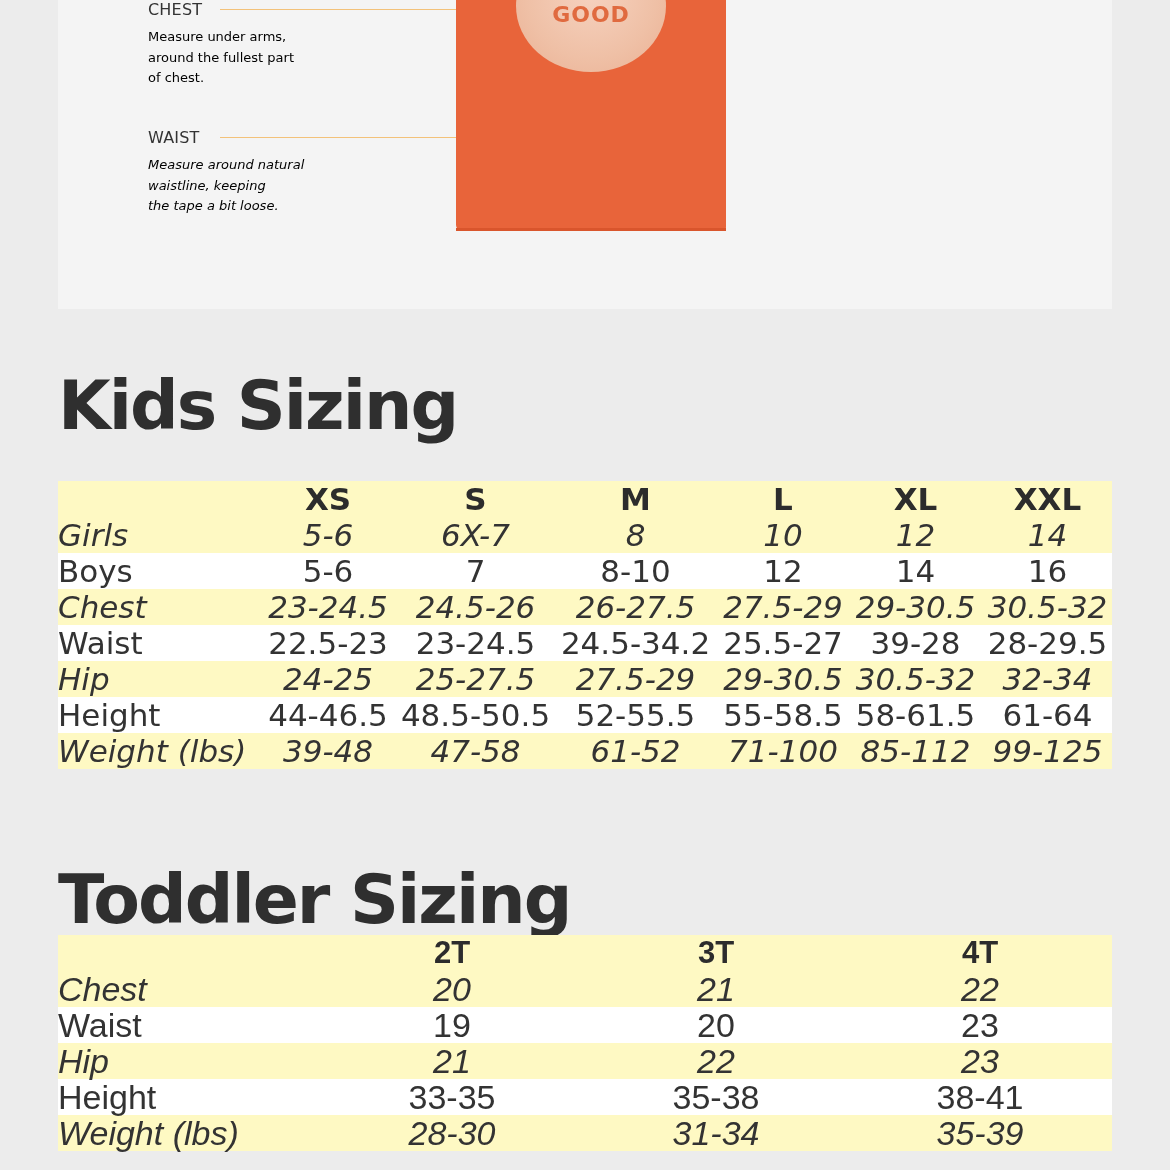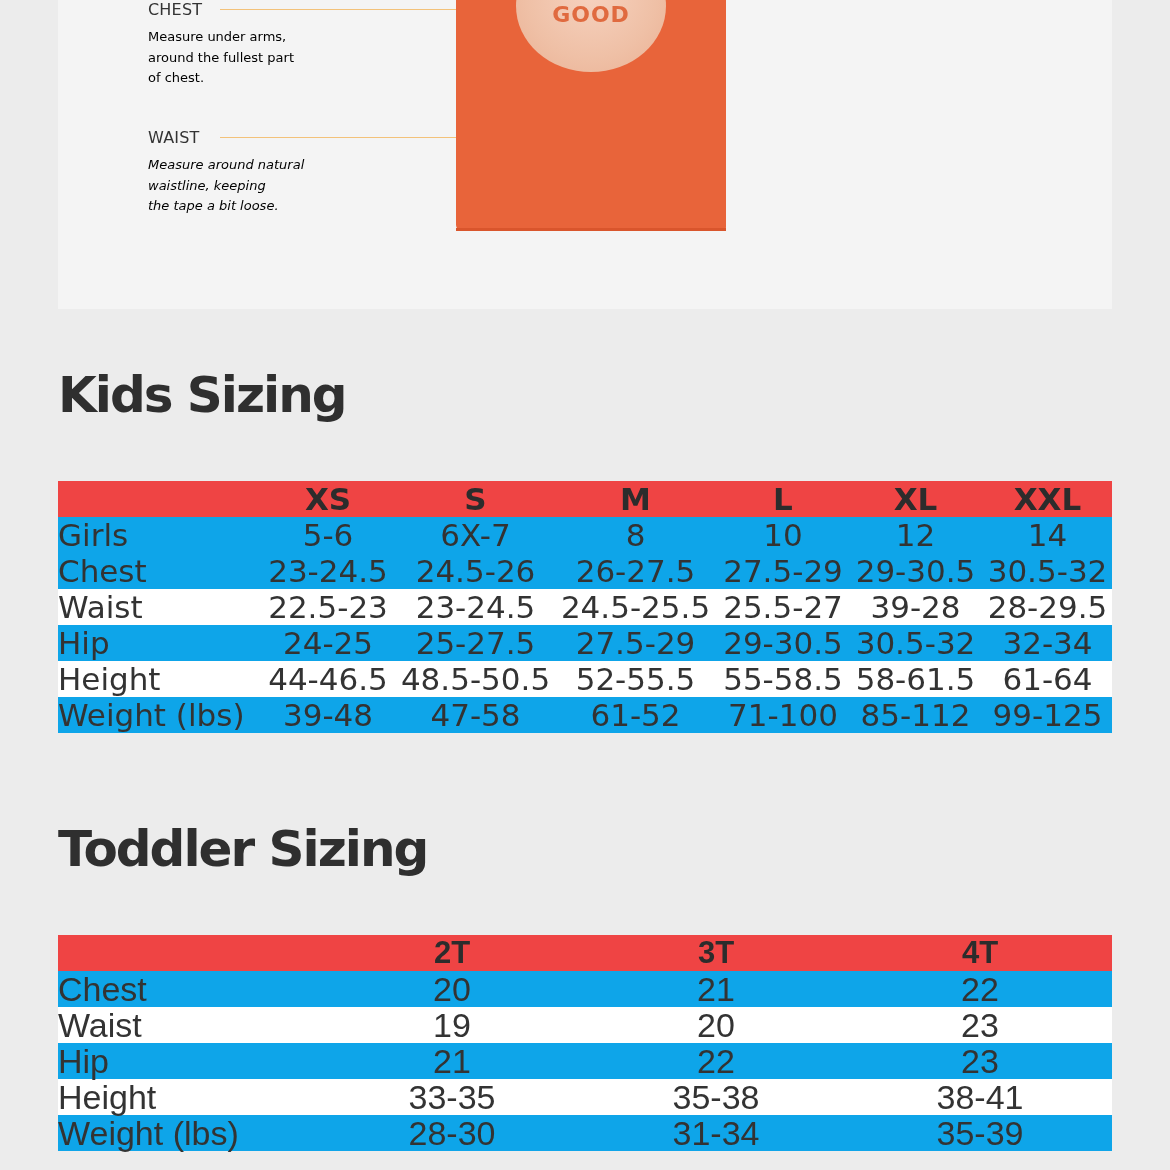--- a/index.html
+++ b/index.html
@@ -5,26 +5,26 @@
   html, body { margin:0; padding:0; }
   body { width:1170px; height:1170px; background:#ececec; position:relative; overflow:hidden; font-family:"Liberation Sans", sans-serif; color:#2e2e2e; }
   .guide { position:absolute; left:58px; top:0; width:1054px; height:309px; background:#f4f4f4; overflow:hidden; }
   .mlabel { position:absolute; left:90px; font-family:"DejaVu Sans", sans-serif; font-size:16px; color:#333; letter-spacing:0.2px; }
   .mdesc { position:absolute; left:90px; font-family:"DejaVu Sans", sans-serif; font-size:13px; line-height:20.5px; color:#000000; white-space:pre-line; }
   .mline { position:absolute; height:1px; background:#f3c27a; }
   .shirt { position:absolute; left:398px; top:0; width:270px; height:231px; background:#e8643a; border-radius:0 0 4px 6px; }
   .shirt::after { content:""; position:absolute; left:0; right:0; bottom:0; height:3px; background:#d9552c; }
   .ball { position:absolute; left:60px; top:-60px; width:150px; height:132px; border-radius:50%; background:radial-gradient(circle at 50% 40%, #f6d2bf 0%, #efc0a6 60%, #eab093 100%); }
   .ball-text { position:absolute; left:0; right:0; top:62px; text-align:center; font-family:"DejaVu Sans", sans-serif; font-weight:bold; font-size:22px; color:#e06a3f; letter-spacing:1px; }
-  .section-title { position:absolute; left:58px; font-family:"DejaVu Sans", sans-serif; font-weight:bold; font-size:50px; letter-spacing:-2px; color:#2f2f2f; }
+  .section-title { position:absolute; left:58px; font-family:"DejaVu Sans", sans-serif; font-weight:bold; font-size:68px; letter-spacing:-2px; color:#2f2f2f; }
   table.sz { position:absolute; left:58px; width:1054px; border-collapse:collapse; table-layout:fixed; }
-  table.sz th { background:#ef4444; height:36px; font-family:"DejaVu Sans", sans-serif; font-weight:bold; font-size:31px; color:#2c2c2c; padding:0; text-align:center; }
+  table.sz th { background:#fef9c3; height:36px; font-family:"DejaVu Sans", sans-serif; font-weight:bold; font-size:31px; color:#2c2c2c; padding:0; text-align:center; }
   table.sz td { height:36px; padding:0; font-family:"DejaVu Sans", sans-serif; font-size:31px; color:#333; text-align:center; white-space:nowrap; line-height:36px; }
   table.sz td.rl { text-align:left; }
-  table.sz tr.odd td { background:#0ea5e9; }
+  table.sz tr.odd td { background:#fef9c3;font-style:italic; }
   table.sz tr.even td { background:#ffffff; }
   table.toddler td, table.toddler th { font-family:"Liberation Sans", sans-serif; }
   table.toddler td { font-size:34px; transform-origin:center; }
 </style>
 </head>
 <body>
 
 <div class="guide">
   <div class="mlabel" style="top:0px;">CHEST</div>
   <div class="mline" style="left:162px; top:9px; width:272px;"></div>
@@ -71,34 +71,43 @@
   <tbody>
     <tr class="odd">
       <td class="rl">Girls</td>
       <td>5-6</td>
       <td>6X-7</td>
       <td>8</td>
       <td>10</td>
       <td>12</td>
       <td>14</td>
     </tr>
+    <tr class="even">
+      <td class="rl">Boys</td>
+      <td>5-6</td>
+      <td>7</td>
+      <td>8-10</td>
+      <td>12</td>
+      <td>14</td>
+      <td>16</td>
+    </tr>
     <tr class="odd">
       <td class="rl">Chest</td>
       <td>23-24.5</td>
       <td>24.5-26</td>
       <td>26-27.5</td>
       <td>27.5-29</td>
       <td>29-30.5</td>
       <td>30.5-32</td>
     </tr>
     <tr class="even">
       <td class="rl">Waist</td>
       <td>22.5-23</td>
       <td>23-24.5</td>
-      <td>24.5-25.5</td>
+      <td>24.5-34.2</td>
       <td>25.5-27</td>
       <td>39-28</td>
       <td>28-29.5</td>
     </tr>
     <tr class="odd">
       <td class="rl">Hip</td>
       <td>24-25</td>
       <td>25-27.5</td>
       <td>27.5-29</td>
       <td>29-30.5</td>
@@ -119,21 +128,21 @@
       <td>39-48</td>
       <td>47-58</td>
       <td>61-52</td>
       <td>71-100</td>
       <td>85-112</td>
       <td>99-125</td>
     </tr>
   </tbody>
 </table>
 
-<div class="section-title" style="top:820px;">Toddler Sizing</div>
+<div class="section-title" style="top:860px;">Toddler Sizing</div>
 
 <table class="sz toddler" style="top:935px;">
   <colgroup>
     <col style="width:262px">
       <col style="width:264px">
       <col style="width:264px">
       <col style="width:264px">
   </colgroup>
   <thead>
     <tr>

